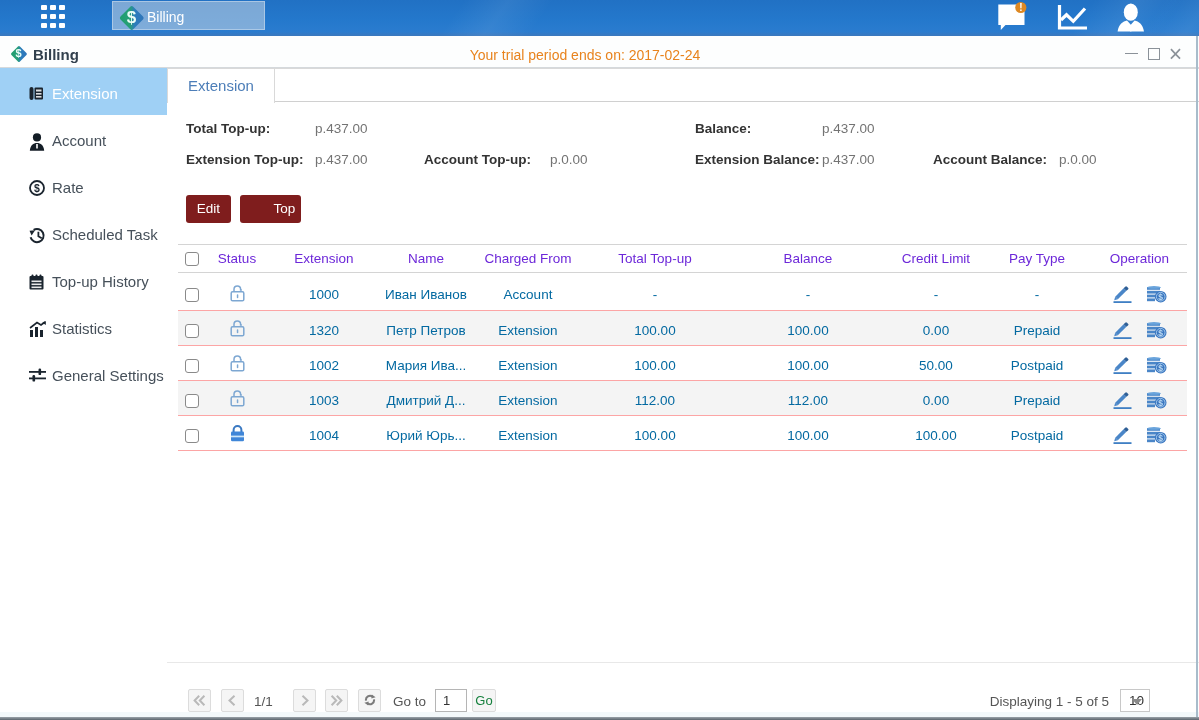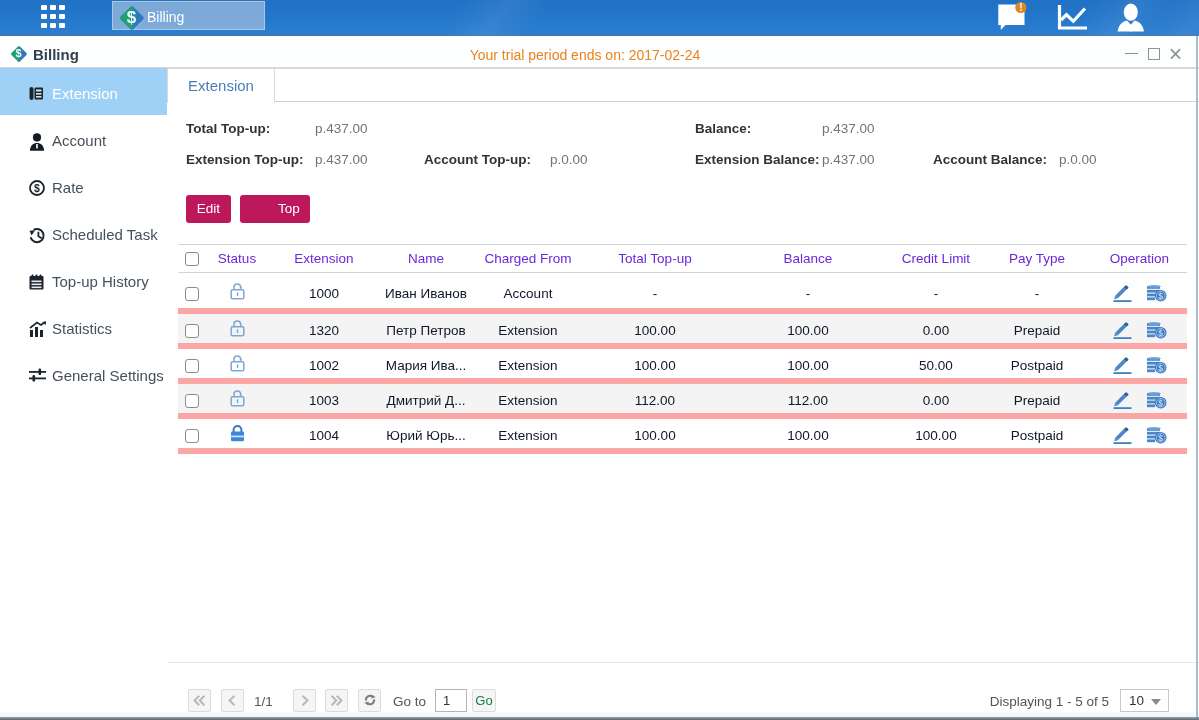--- a/index.html
+++ b/index.html
@@ -45,42 +45,42 @@
 #sideline { left:167px; top:101px; width:1px; height:615px; background:#e4e4e4; }
 
 
 #content { left:167px; top:68px; width:1032px; height:648px; background:#fff; }
 #tabstrip { position:absolute; left:0; top:0; width:1032px; height:34px; border-top:1px solid #d9d9d9; border-bottom:1px solid #d0d0d0; background:#fff; }
 #acttab { position:absolute; left:0; top:-1px; width:108px; height:35px; background:#fff;
   border:1px solid #d9d9d9; border-bottom:none; text-align:center; line-height:34px;
   font-size:15px; color:#4d7eb8; }
 .lblb { position:absolute; font-size:13.5px; font-weight:bold; color:#333; }
 .lblv { position:absolute; font-size:13.5px; color:#737373; }
-.btn { position:absolute; top:127px; height:28px; background:#be185d; color:#fff;
+.btn { position:absolute; top:127px; height:28px; background:#7f1d1d; color:#fff;
   font-size:13.5px; text-align:center; line-height:28px; border-radius:3px; }
 
 
 #tbl { position:absolute; left:11px; top:176px; width:1009px; }
 table { border-collapse:collapse; table-layout:fixed; width:1009px; }
 th { border-top:1px solid #d4d4d4; border-bottom:1px solid #d4d4d4; height:28px;
   font-weight:normal; font-size:13.5px; color:#6d28d9; text-align:center; padding:0; }
-td { height:35px; font-size:13.5px; color:#0f172a; text-align:center; padding:4px 0 0 0; border-bottom:6px solid #fca5a5; }
+td { height:35px; font-size:13.5px; color:#0369a1; text-align:center; padding:4px 0 0 0; border-bottom:1px solid #fca5a5; }
 tr.first td { height:38px; padding-top:6px; }
 tr.odd td { background:#f4f4f4; }
 .cb { display:inline-block; width:14px; height:14px; border:1px solid #8a8a8a; border-radius:3px; background:#fff; vertical-align:middle; }
 .opgrp svg { vertical-align:middle; }
 
 
 #footer { position:absolute; left:0; top:594px; width:1032px; height:54px; border-top:1px solid #e8e8e8; background:#fff; }
 .pbtn { position:absolute; top:26px; width:23px; height:23px; background:#f5f5f5;
   border:1px solid #dcdcdc; border-radius:2px; color:#b4b4b4; text-align:center;
   line-height:21px; font-size:16px; }
 #goin { position:absolute; left:268px; top:26px; width:32px; height:23px; border:1px solid #b5b5b5; font-size:13px; color:#333; padding-left:7px; line-height:21px; background:#fff; }
 #disp { position:absolute; left:0; top:31px; width:942px; text-align:right; font-size:13.5px; color:#555; }
-#psel { position:absolute; left:953px; top:26px; width:49px; height:23px; border:1px solid #c8c8c8; font-size:13.5px; color:#333; }
+#psel { position:absolute; left:953px; top:26px; width:30px; height:23px; border:1px solid #c8c8c8; font-size:13.5px; color:#333; }
 #psel .v { position:absolute; left:8px; top:3px; }
 #psel .tri { position:absolute; right:7px; top:9px; width:0; height:0;
   border-left:5px solid transparent; border-right:5px solid transparent; border-top:6px solid #8a8a8a; }
 
 #prefoot { left:0; top:712px; width:1199px; height:5px; background:#f3f8fa; }
 #bottomstrip { left:0; top:717px; width:1199px; height:3px; background:linear-gradient(180deg,#9aa2a9 0%, #5c656d 100%); }
 #rightline { left:1196px; top:36px; width:2px; height:681px; background:#a8bccb; }
 </style>
 </head>
 <body>
@@ -219,21 +219,21 @@
   <div class="lblb" style="left:19px; top:84px;">Extension Top-up:</div>
   <div class="lblv" style="left:148px; top:84px;">p.437.00</div>
   <div class="lblb" style="left:257px; top:84px;">Account Top-up:</div>
   <div class="lblv" style="left:383px; top:84px;">p.0.00</div>
   <div class="lblb" style="left:528px; top:84px;">Extension Balance:</div>
   <div class="lblv" style="left:655px; top:84px;">p.437.00</div>
   <div class="lblb" style="left:766px; top:84px;">Account Balance:</div>
   <div class="lblv" style="left:892px; top:84px;">p.0.00</div>
 
   <div class="btn" style="left:19px; width:45px;">Edit</div>
-  <div class="btn" style="left:73px; width:70px;padding-left:28px;">Top Up</div>
+  <div class="btn" style="left:73px; width:61px;padding-left:28px;">Top Up</div>
 
   <div id="tbl">
       <table>
         <colgroup>
           <col style="width:28px">
           <col style="width:62px">
           <col style="width:112px">
           <col style="width:92px">
           <col style="width:112px">
           <col style="width:142px">

